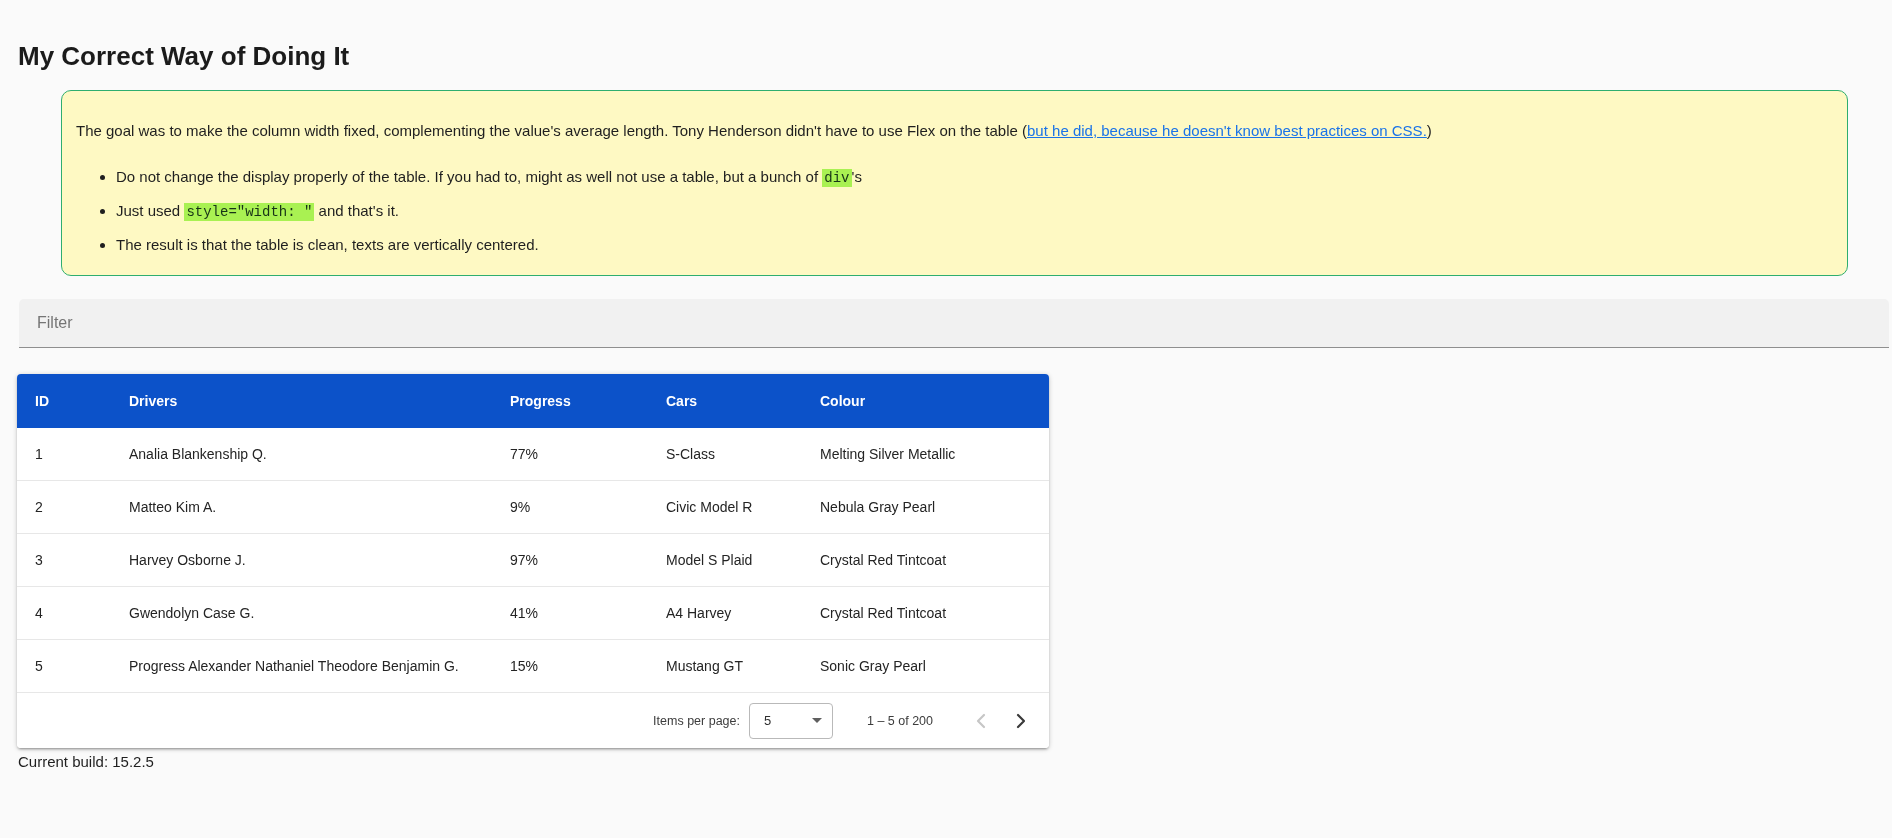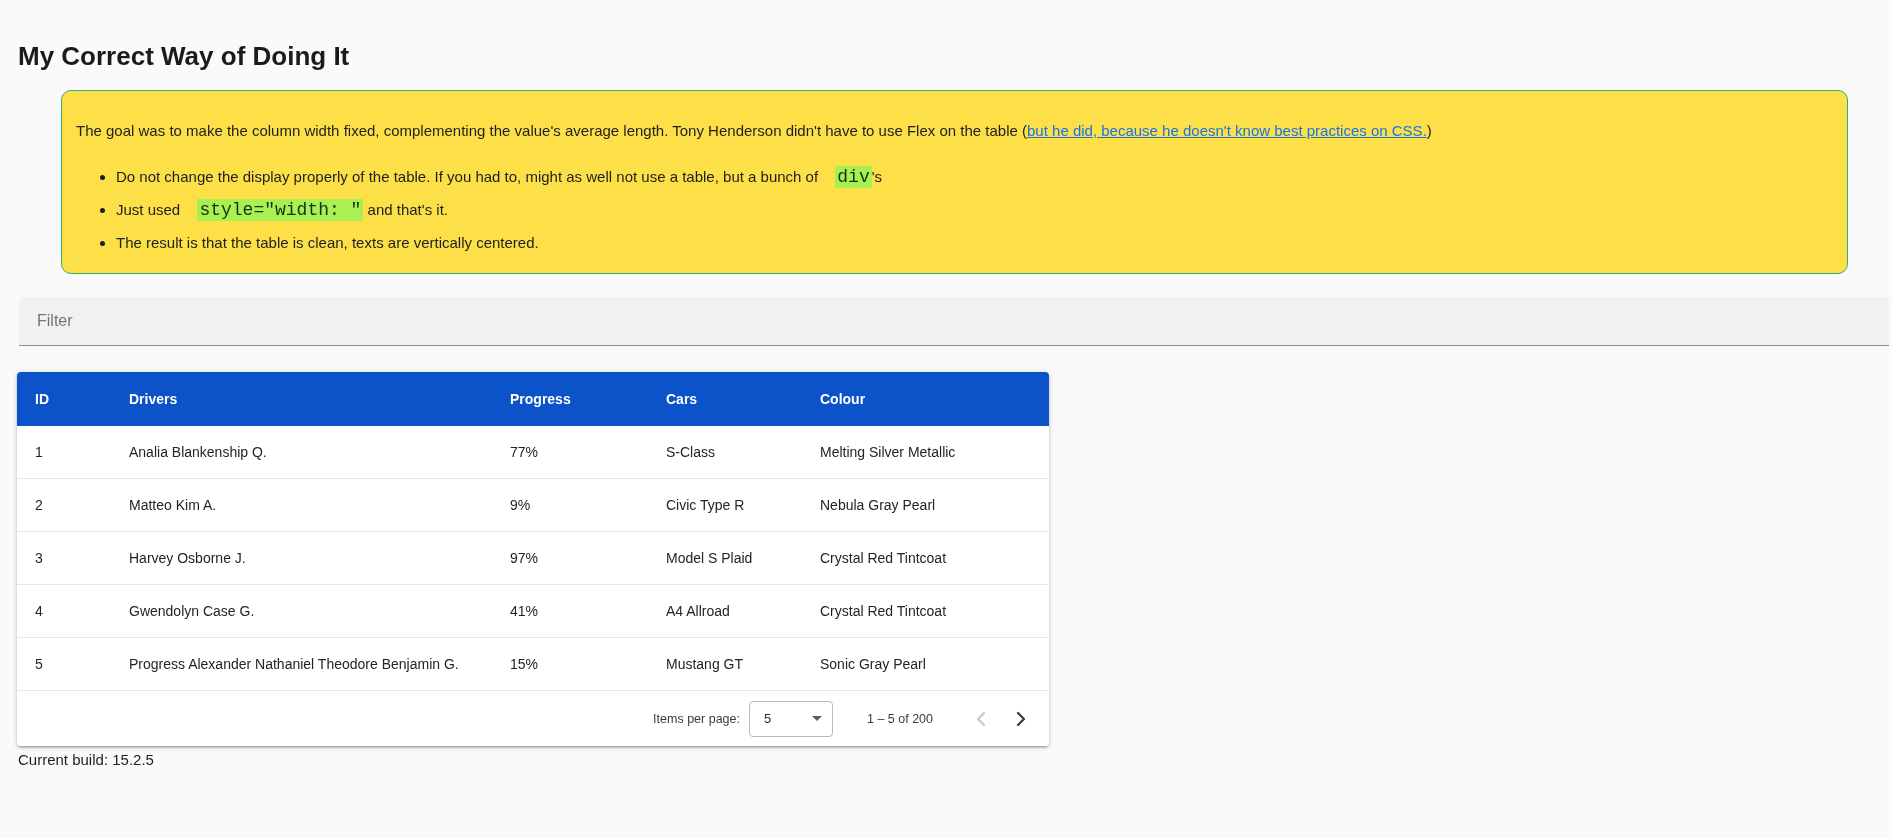--- a/index.html
+++ b/index.html
@@ -17,39 +17,38 @@
     margin: 44px 0 0 18px;
     font-size: 26px;
     font-weight: 700;
     color: #1b1b1b;
     line-height: 24px;
   }
 
   
   .info-box {
     margin: 22px 44px 0 61px;
-    background: #fde047;
+    background: #fef9c3;
     border: 1px solid #2eae6f;
     border-radius: 10px;
     padding: 30px 24px 20px 14px;
     font-size: 15px;
     line-height: 20px;
     color: #1f1f1f;
   }
   .info-box p { margin: 0; }
   .info-box a { color: #1a73e8; text-decoration: underline; }
   .info-box ul { margin: 26px 0 0 0; padding-left: 40px; }
   .info-box li + li { margin-top: 13px; }
   .code {
     font-family: "Liberation Mono", monospace;
     background: #a9f152;
     color: #173317;
-    font-size: 18px;
+    font-size: 14px;
     padding: 1px 2px;
-    margin-left: 13px;
   }
 
   
   .filter-field {
     margin: 23px 3px 0 19px;
     height: 49px;
     background: #f1f1f1;
     border-radius: 5px 5px 0 0;
     border-bottom: 1px solid #8f8f8f;
     display: flex;
@@ -178,35 +177,35 @@
     <div class="cell first">1</div>
     <div class="cell">Analia Blankenship Q.</div>
     <div class="cell">77%</div>
     <div class="cell">S-Class</div>
     <div class="cell">Melting Silver Metallic</div>
   </div>
   <div class="t-row t-data">
     <div class="cell first">2</div>
     <div class="cell">Matteo Kim A.</div>
     <div class="cell">9%</div>
-    <div class="cell">Civic Type R</div>
+    <div class="cell">Civic Model R</div>
     <div class="cell">Nebula Gray Pearl</div>
   </div>
   <div class="t-row t-data">
     <div class="cell first">3</div>
     <div class="cell">Harvey Osborne J.</div>
     <div class="cell">97%</div>
     <div class="cell">Model S Plaid</div>
     <div class="cell">Crystal Red Tintcoat</div>
   </div>
   <div class="t-row t-data">
     <div class="cell first">4</div>
     <div class="cell">Gwendolyn Case G.</div>
     <div class="cell">41%</div>
-    <div class="cell">A4 Allroad</div>
+    <div class="cell">A4 Harvey</div>
     <div class="cell">Crystal Red Tintcoat</div>
   </div>
   <div class="t-row t-data">
     <div class="cell first">5</div>
     <div class="cell">Progress Alexander Nathaniel Theodore Benjamin G.</div>
     <div class="cell">15%</div>
     <div class="cell">Mustang GT</div>
     <div class="cell">Sonic Gray Pearl</div>
   </div>
 

